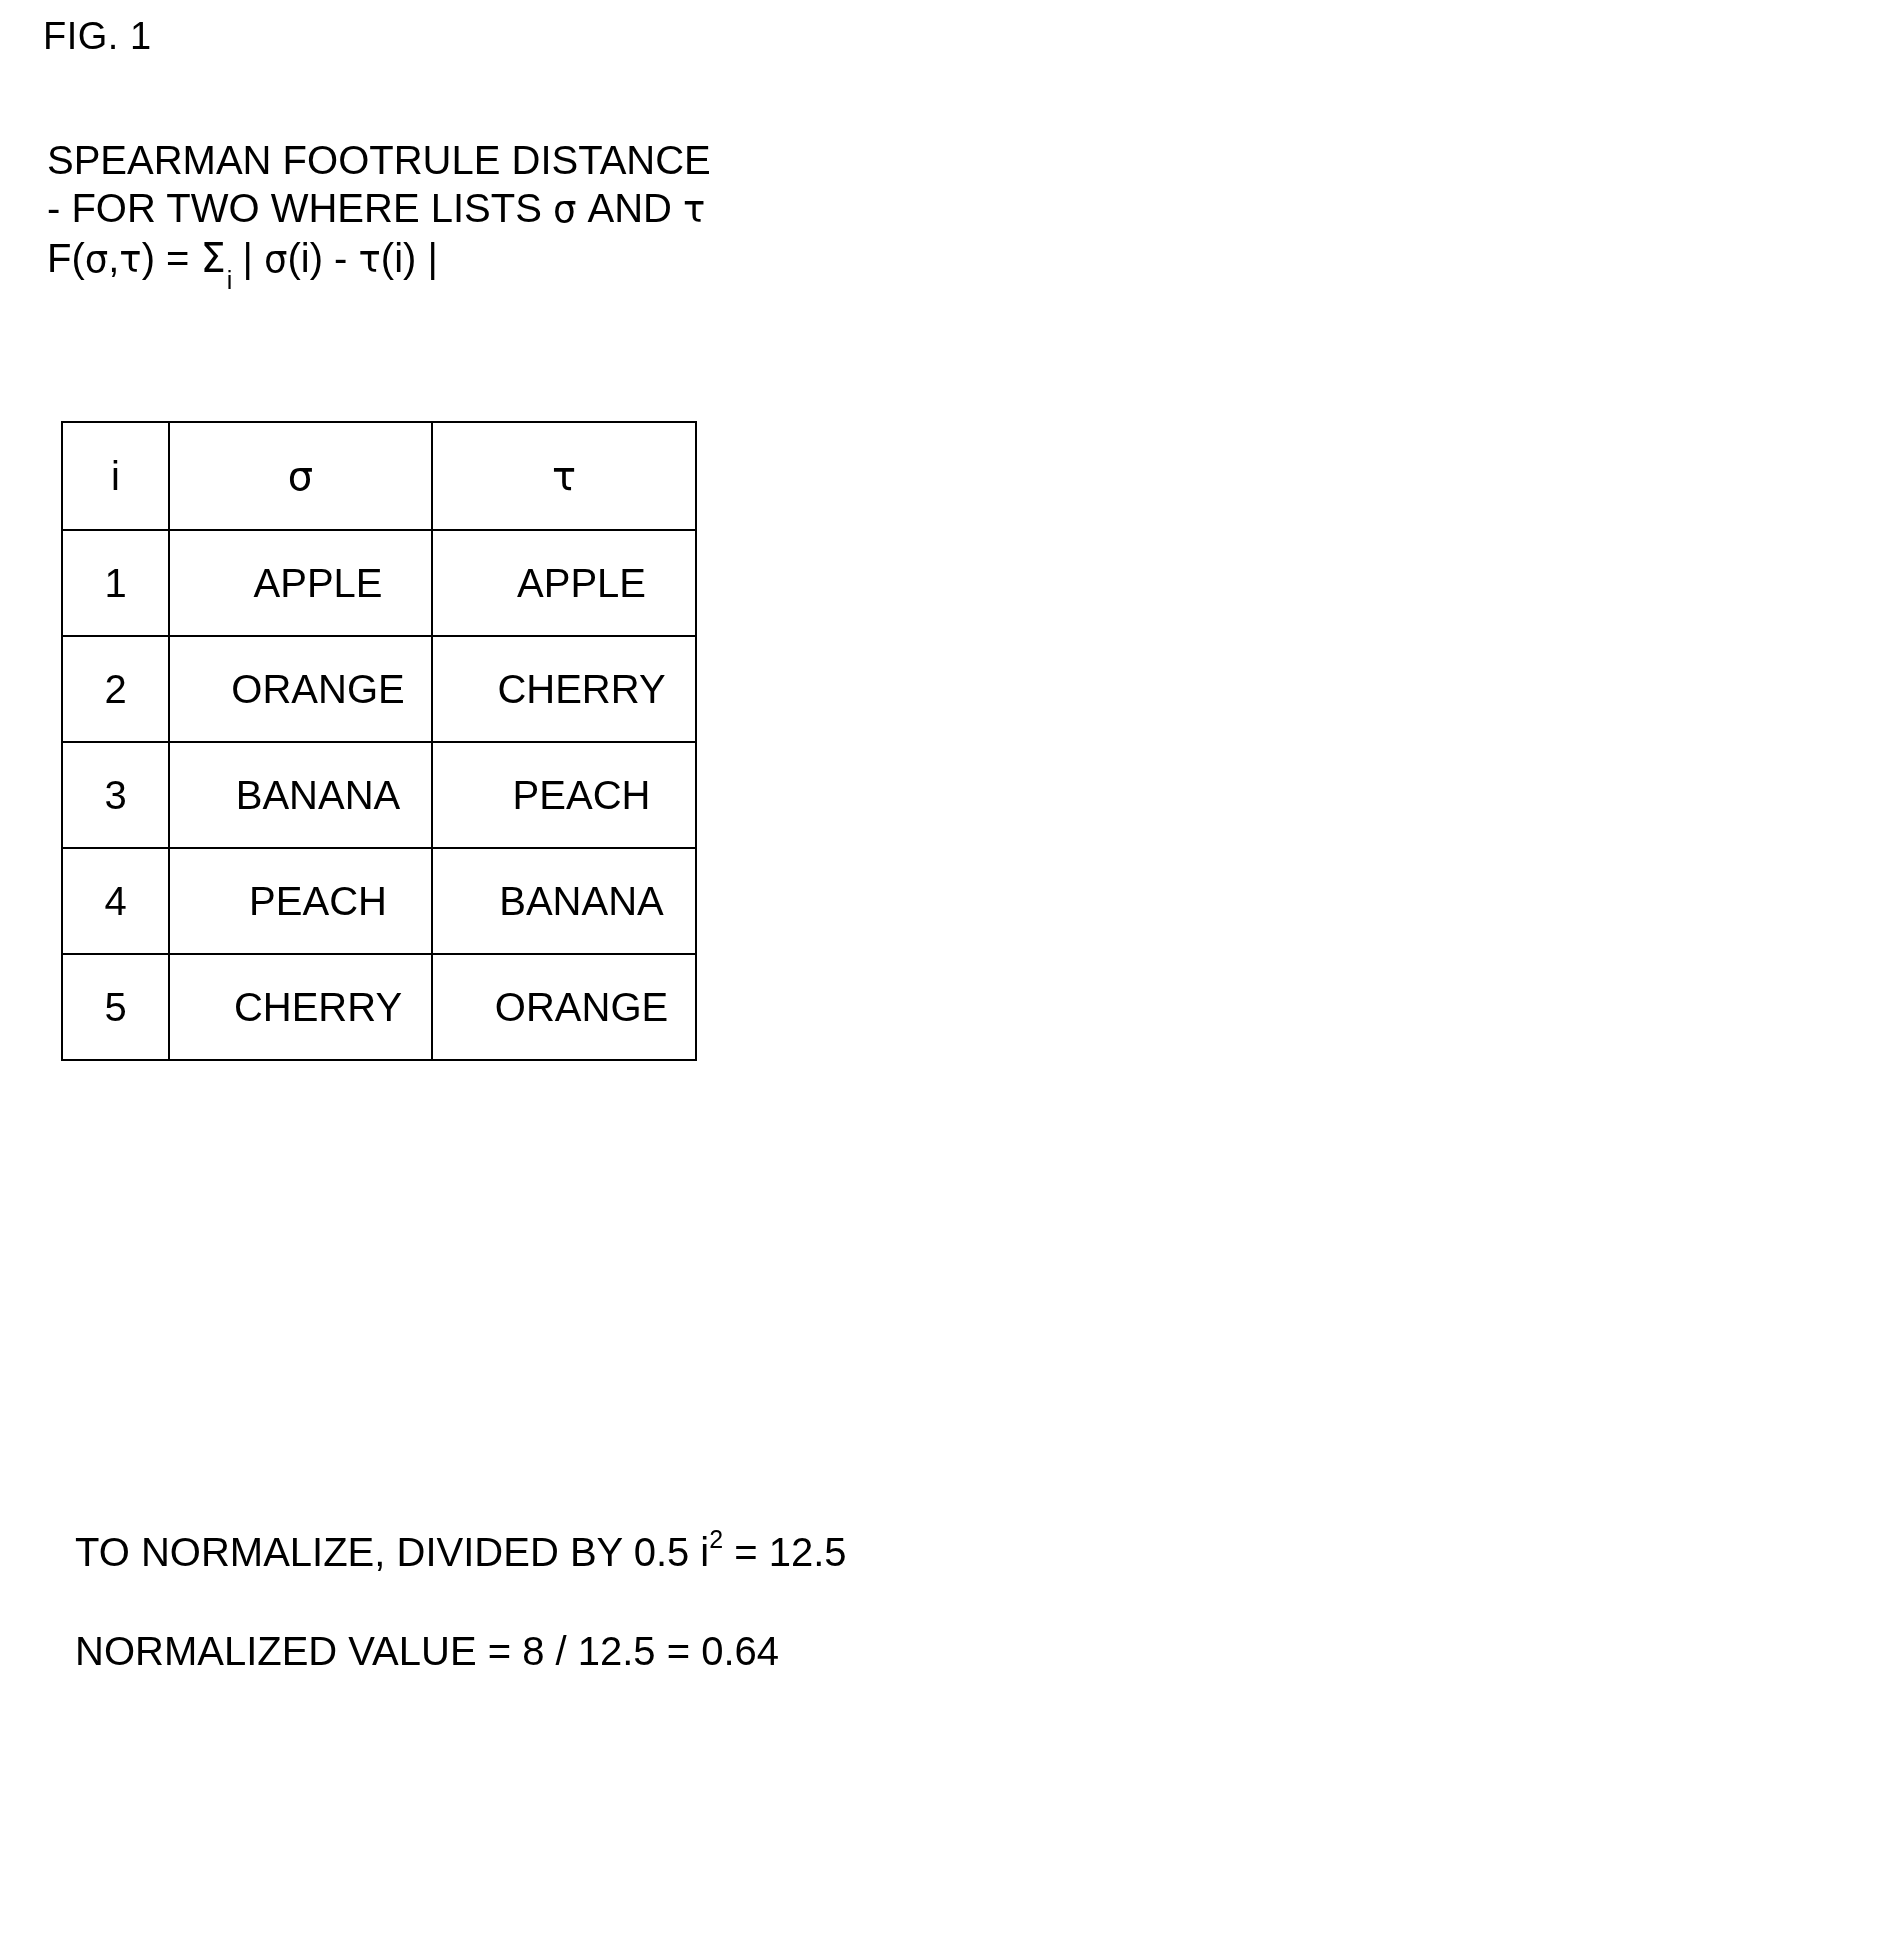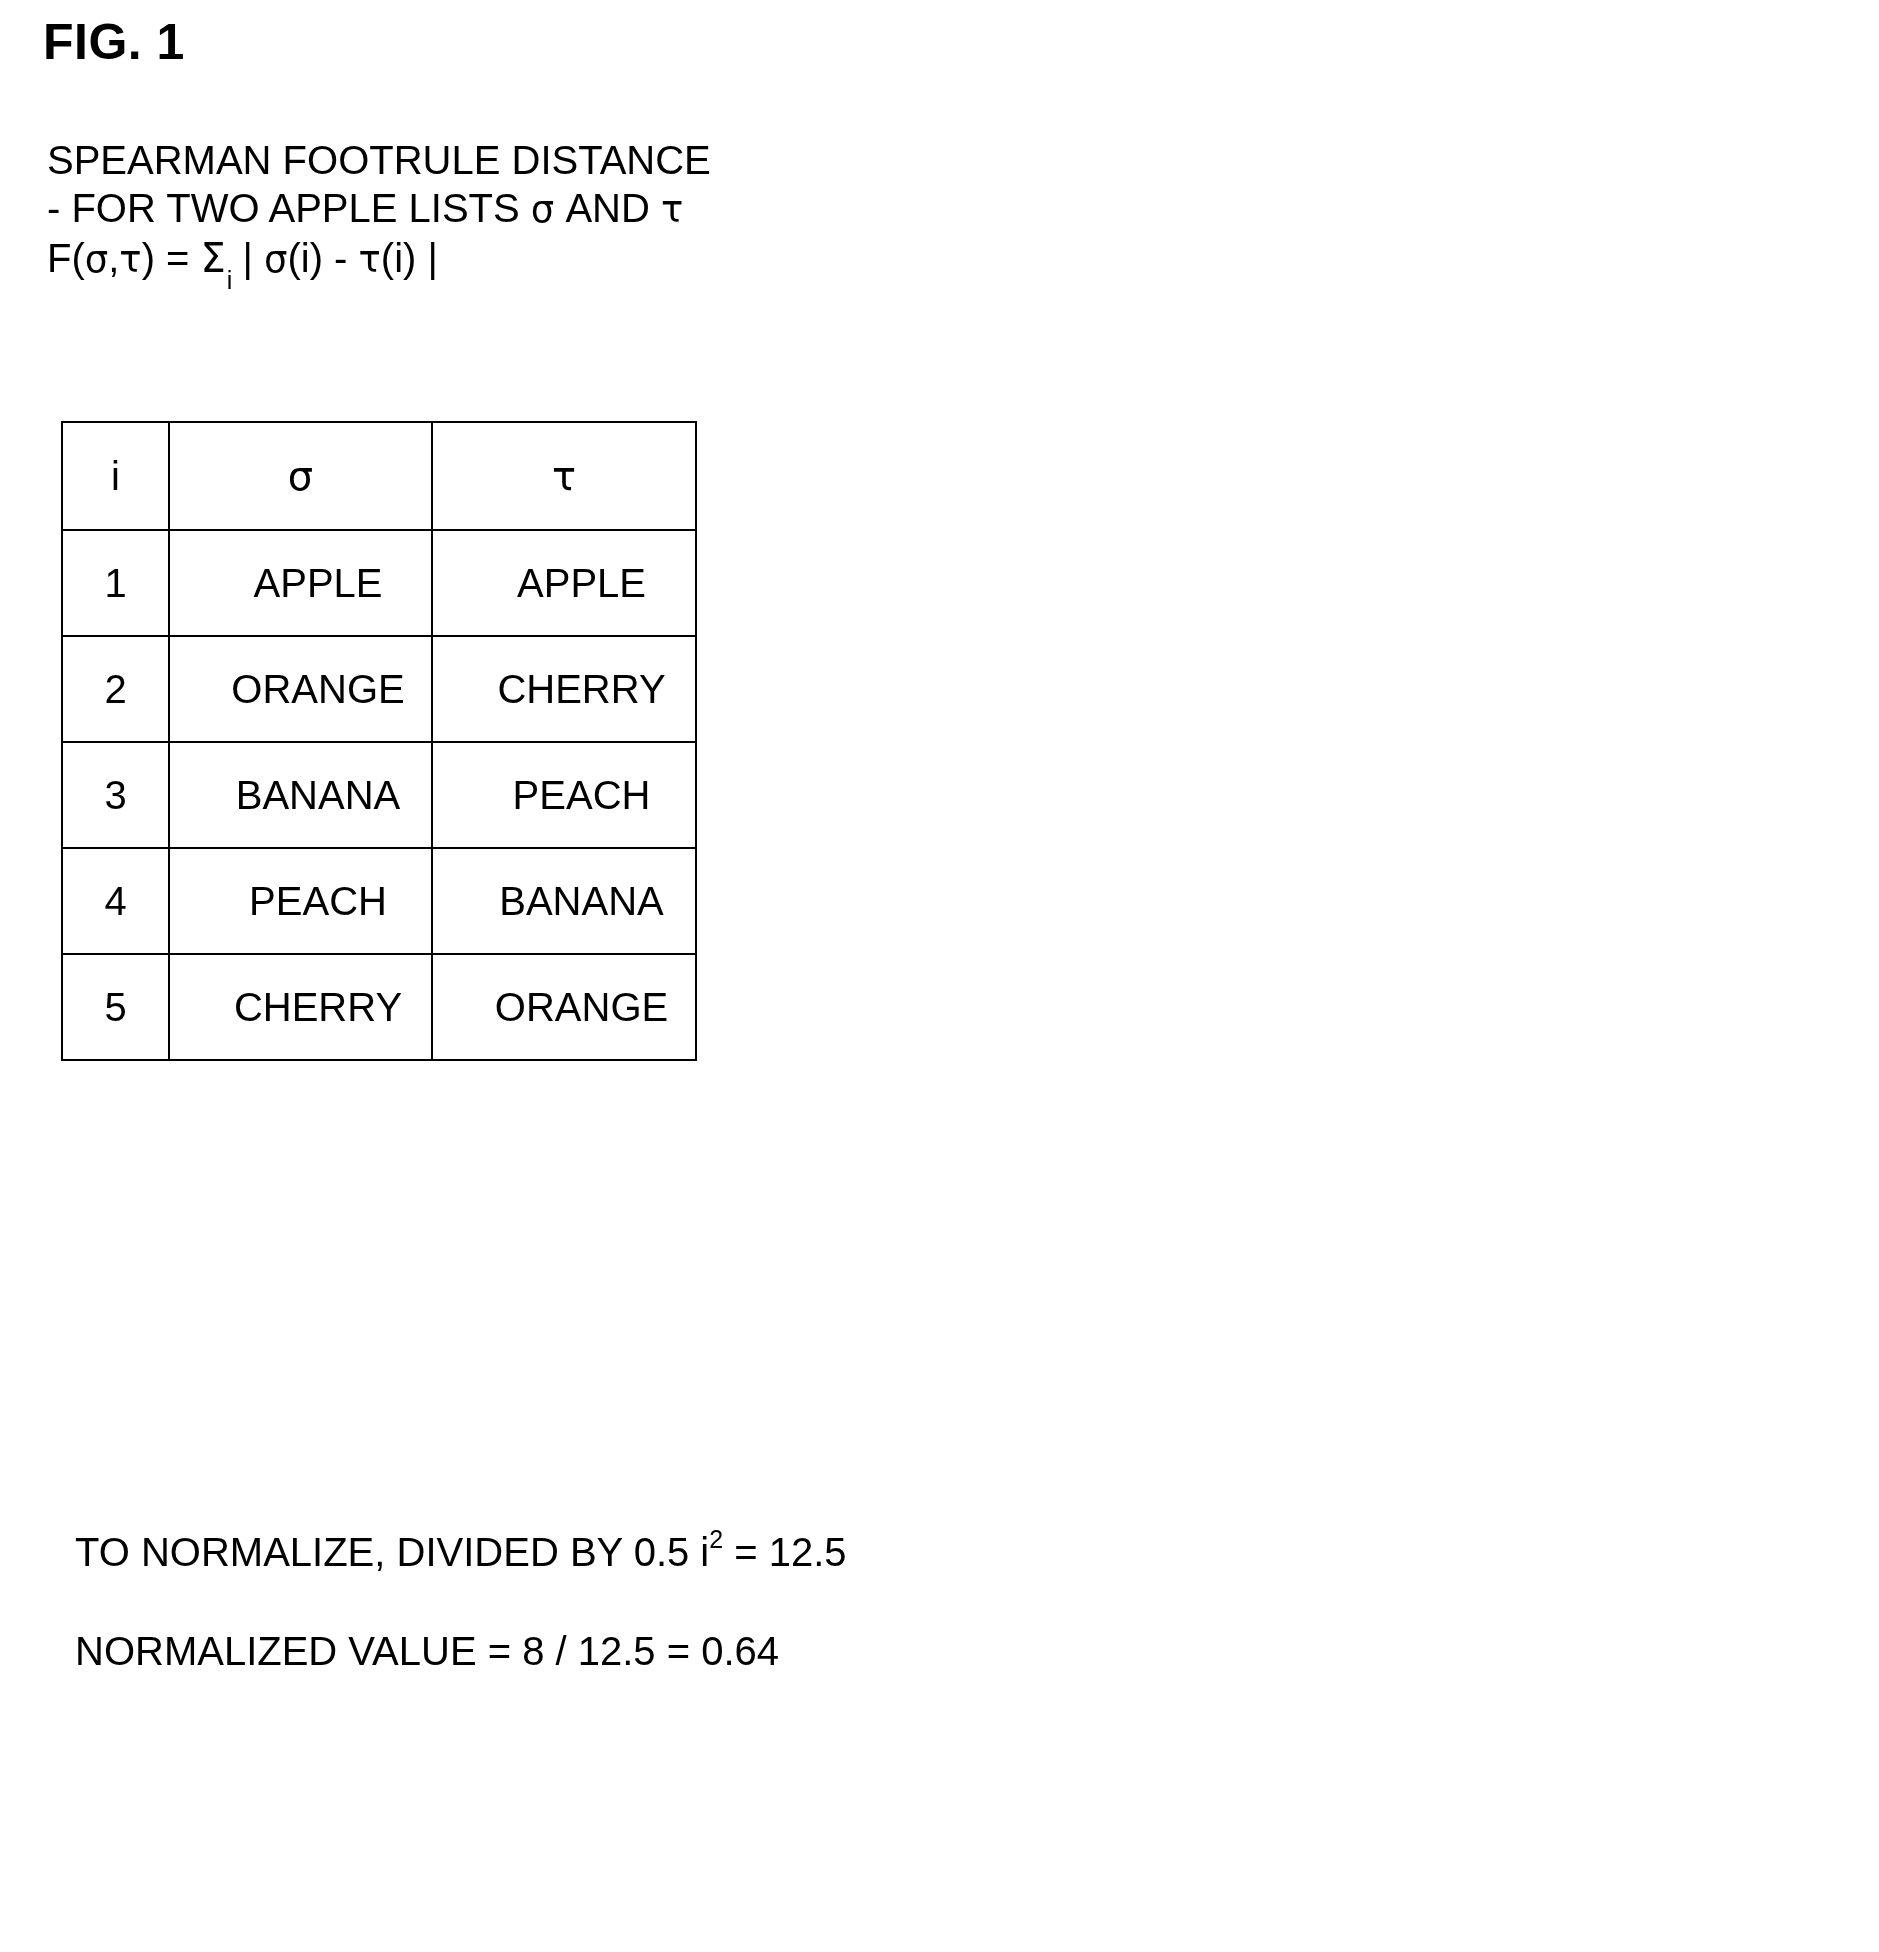--- a/index.html
+++ b/index.html
@@ -16,22 +16,22 @@
     color: #000000;
     overflow: hidden;
     -webkit-font-smoothing: none;
   }
 
   
   #figure-label {
     position: absolute;
     left: 43px;
     top: 17px;
-    font-size: 50px;
-    font-weight: bold;
+    font-size: 38px;
+    font-weight: normal;
     letter-spacing: 0.5px;
     line-height: 1.0;
     white-space: nowrap;
   }
 
   
   #description {
     position: absolute;
     left: 47px;
     top: 136px;
@@ -124,21 +124,21 @@
 </style>
 </head>
 <body>
 
 <div id="figure-label">FIG. 1</div>
 
 <div id="description">
   <span class="desc-line">SPEARMAN FOOTRULE DISTANCE</span>
 
   <span class="desc-line">
-    <span>- FOR TWO APPLE LISTS </span><span class="greek">σ</span><span> AND </span><span class="greek">τ</span>
+    <span>- FOR TWO WHERE LISTS </span><span class="greek">σ</span><span> AND </span><span class="greek">τ</span>
   </span>
 
 
   <span class="desc-line">
     <span>F(</span><span class="greek">σ</span><span>,</span><span class="greek">τ</span><span>) = </span><span class="greek-big">Σ</span><span class="sub-i">i</span><span> | </span><span class="greek">σ</span><span>(i) - </span><span class="greek">τ</span><span>(i) |</span>
   </span>
 </div>
 
 <table id="data-table">
   <tbody>

